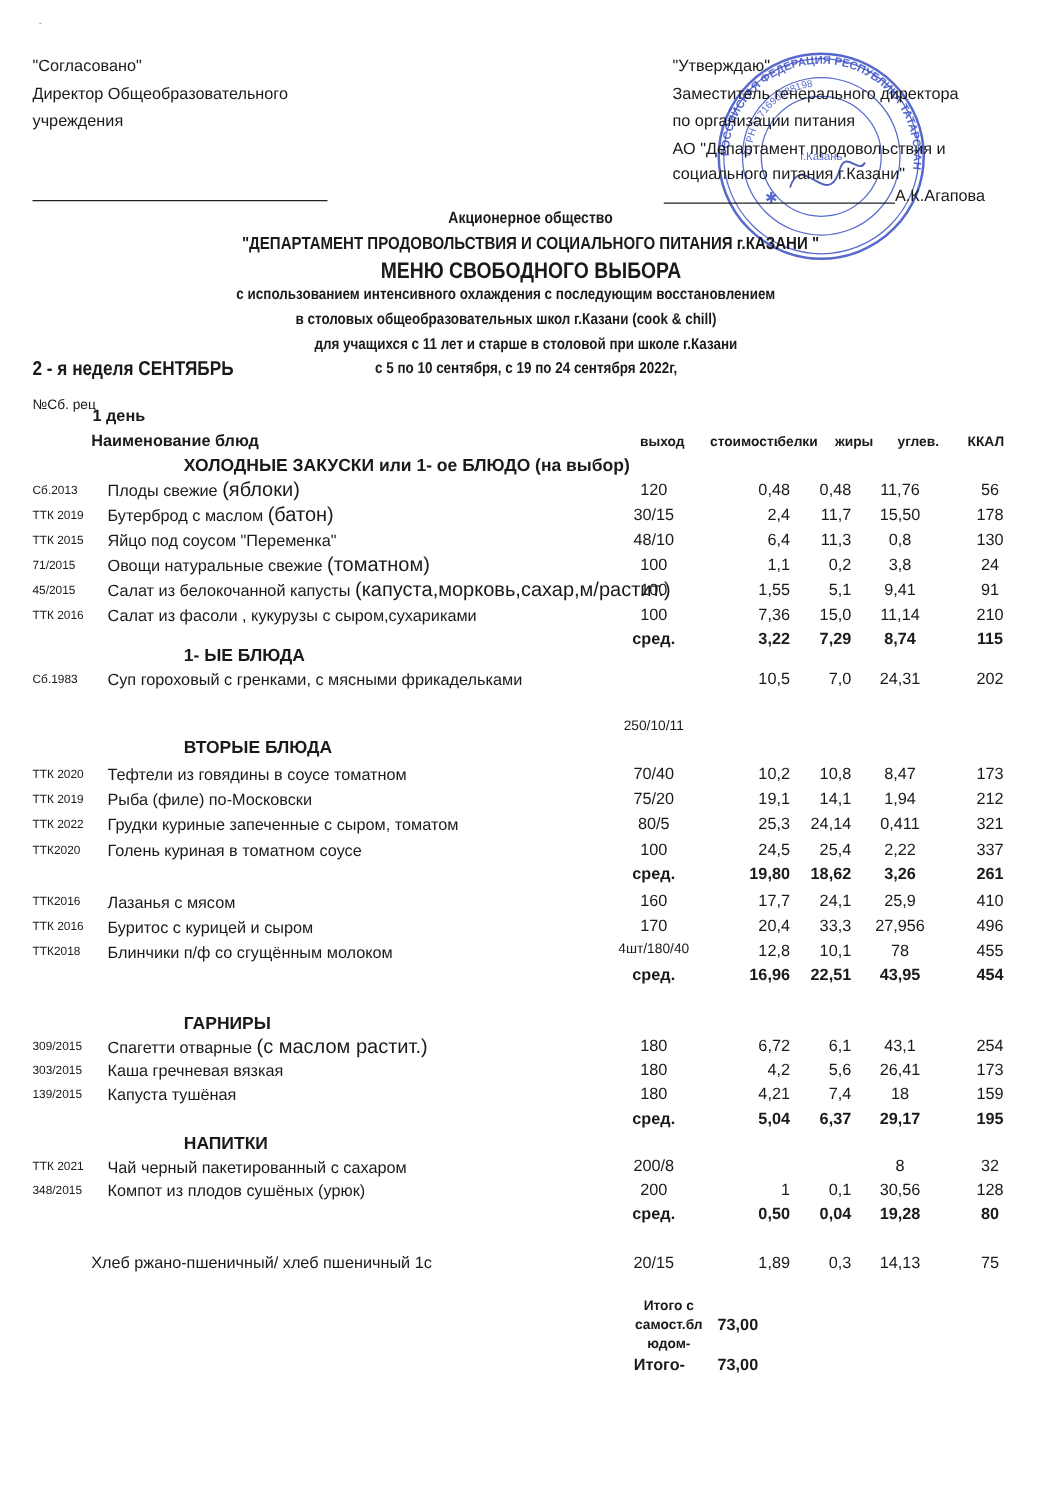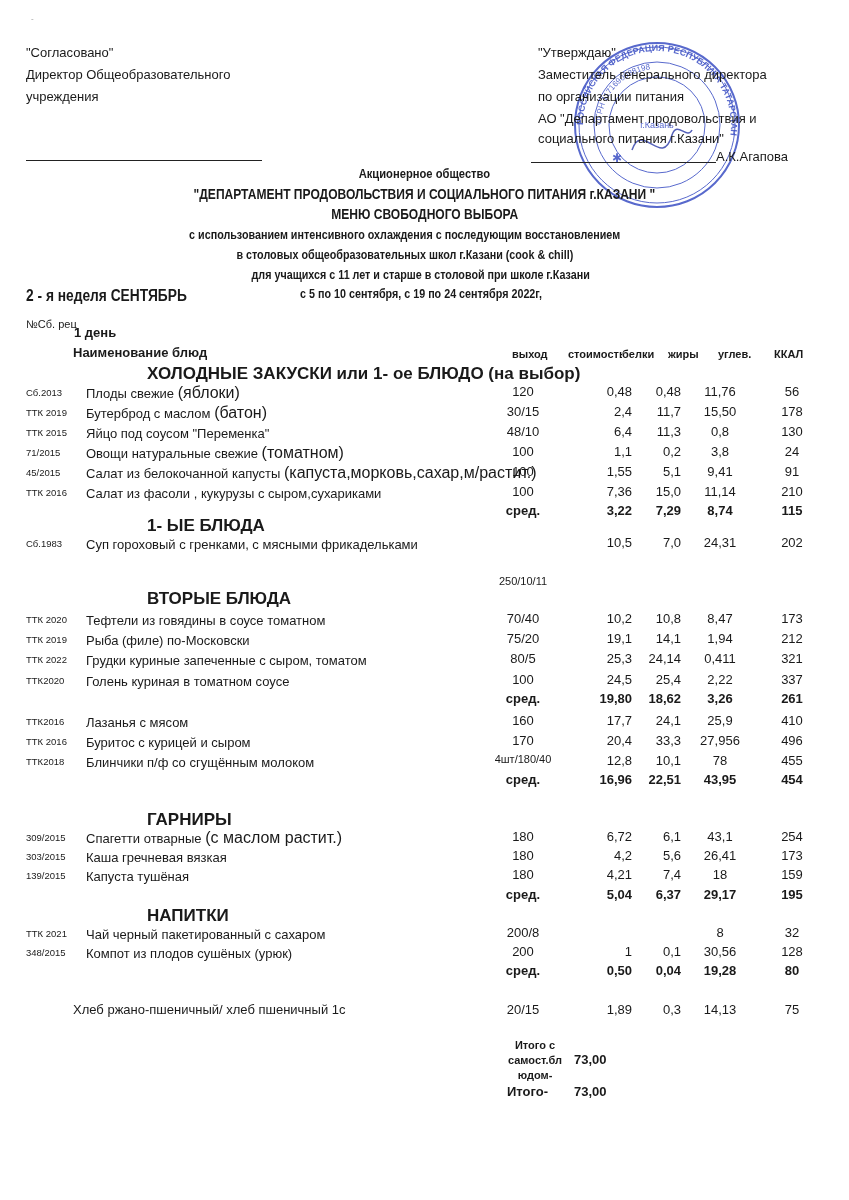--- a/index.html
+++ b/index.html
@@ -15,21 +15,21 @@
   .row { position: absolute; left: 0; width: 849px; height: 18px; font-size: 13px; }
   .row > span { position: absolute; white-space: nowrap; top: 0; }
   .code { left: 26px; font-size: 9.5px; top: 3px !important; }
   .name { left: 86px; }
   .small { font-size: 16px; }
   .c-yield { left: 480px; width: 86px; text-align: center; }
   .c-prot { left: 586px; width: 46px; text-align: right; }
   .c-fat { left: 633px; width: 48px; text-align: right; }
   .c-carb { left: 690px; width: 60px; text-align: center; }
   .c-kcal { left: 772px; width: 40px; text-align: center; }
-  .section { font-weight: bold; font-size: 17px; }
+  .section { font-weight: bold; font-size: 14px; }
   .colhdr { font-weight: bold; font-size: 11px; }
   .avg { font-weight: bold; }
 </style>
 </head>
 <body>
 
 <div class="abs" style="left:31px;top:14px;font-size:8px;color:#999;">-</div>
 
 <div class="abs hdr-l" style="top:45px;">"Согласовано"</div>
 <div class="abs hdr-l" style="top:67px;">Директор Общеобразовательного</div>
@@ -61,21 +61,21 @@
 <div class="abs hdr-r" style="top:45px;">"Утверждаю"</div>
 <div class="abs hdr-r" style="top:67px;">Заместитель генерального директора</div>
 <div class="abs hdr-r" style="top:89px;">по организации питания</div>
 <div class="abs hdr-r" style="top:111px;">АО "Департамент продовольствия и</div>
 <div class="abs hdr-r" style="top:131px;">социального питания г.Казани"</div>
 <div class="sigline" style="left:531px;top:162px;width:185px;"></div>
 <div class="abs" style="left:716px;top:149px;font-size:13px;">А.К.Агапова</div>
 
 <div class="ctr" style="top:166px;font-size:13px;font-weight:bold;"><span class="narrow">Акционерное  общество</span></div>
 <div class="ctr" style="top:186px;font-size:14px;font-weight:bold;"><span class="narrow">"ДЕПАРТАМЕНТ  ПРОДОВОЛЬСТВИЯ И СОЦИАЛЬНОГО ПИТАНИЯ г.КАЗАНИ "</span></div>
-<div class="ctr" style="top:206px;font-size:14px;font-weight:bold;"><span class="narrow">МЕНЮ  СВОБОДНОГО  ВЫБОРА</span></div>
+<div class="ctr" style="top:206px;font-size:18px;font-weight:bold;"><span class="narrow">МЕНЮ  СВОБОДНОГО  ВЫБОРА</span></div>
 <div class="ctr" style="top:228px;font-size:12.5px;font-weight:bold;left:-20px;"><span class="narrow">с использованием интенсивного охлаждения с  последующим восстановлением</span></div>
 <div class="ctr" style="top:248px;font-size:12.5px;font-weight:bold;left:-20px;"><span class="narrow">в столовых общеобразовательных школ г.Казани (cook &amp; chill)</span></div>
 <div class="ctr" style="top:268px;font-size:12.5px;font-weight:bold;left:-4px;"><span class="narrow">для  учащихся с 11 лет и старше  в  столовой при школе г.Казани</span></div>
 <div class="abs" style="left:26px;top:287px;font-size:16px;font-weight:bold;"><span class="narrow" style="transform-origin:left;">2 - я  неделя  СЕНТЯБРЬ</span></div>
 <div class="abs" style="left:300px;top:287px;font-size:12.5px;font-weight:bold;"><span class="narrow" style="transform-origin:left;">с  5  по 10 сентября,   с  19 по  24  сентября  2022г,</span></div>
 
 <div class="abs" style="left:26px;top:318px;font-size:11px;">№Сб. рец</div>
 <div class="abs" style="left:74px;top:325px;font-size:13px;font-weight:bold;">1 день</div>
 <div class="abs" style="left:73px;top:345px;font-size:13px;font-weight:bold;">Наименование  блюд</div>
 

